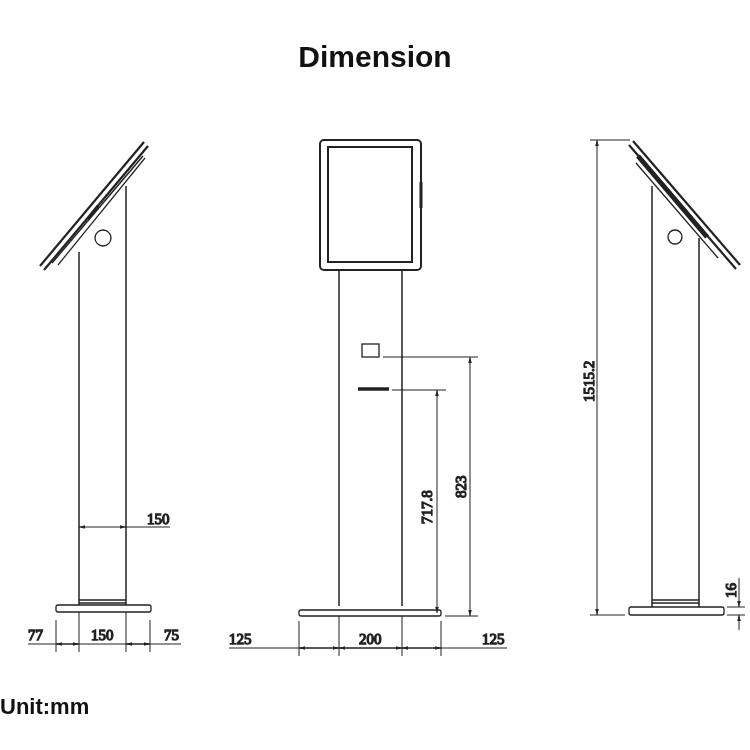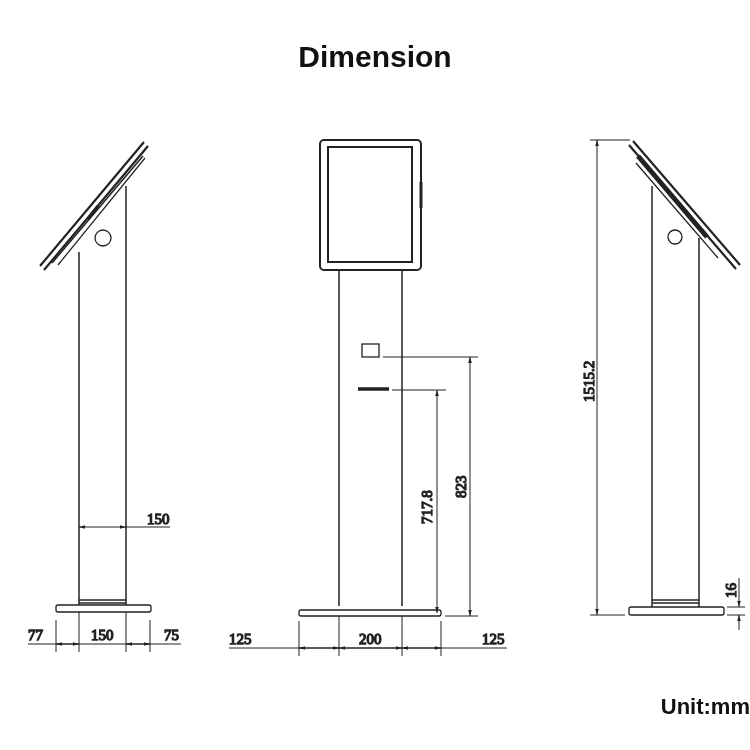--- a/index.html
+++ b/index.html
@@ -2,21 +2,21 @@
 <html><head>
 <meta charset="utf-8">
 <style>
   html, body { margin: 0; padding: 0; background: #ffffff; }
   body { width: 750px; height: 750px; position: relative; overflow: hidden; }
   .title {
     position: absolute; left: 0; top: 40px; width: 750px; text-align: center;
     font-family: "Liberation Sans", sans-serif; font-weight: bold; font-size: 30px; color: #111;
   }
   .unit {
-    position: absolute; left: 0; top: 694px; width: 750px; text-align: right;
+    position: absolute; left: 0; top: 694px; width: 750px; text-align: left;
     font-family: "Liberation Sans", sans-serif; font-weight: bold; font-size: 22px; color: #111;
   }
   svg.drawing { position: absolute; left: 0; top: 0; }
   .dimtext { font-family: "Liberation Serif", serif; font-size: 15px; fill: #222; }
 </style>
 </head>
 <body>
 
 <div class="title">Dimension</div>
 

